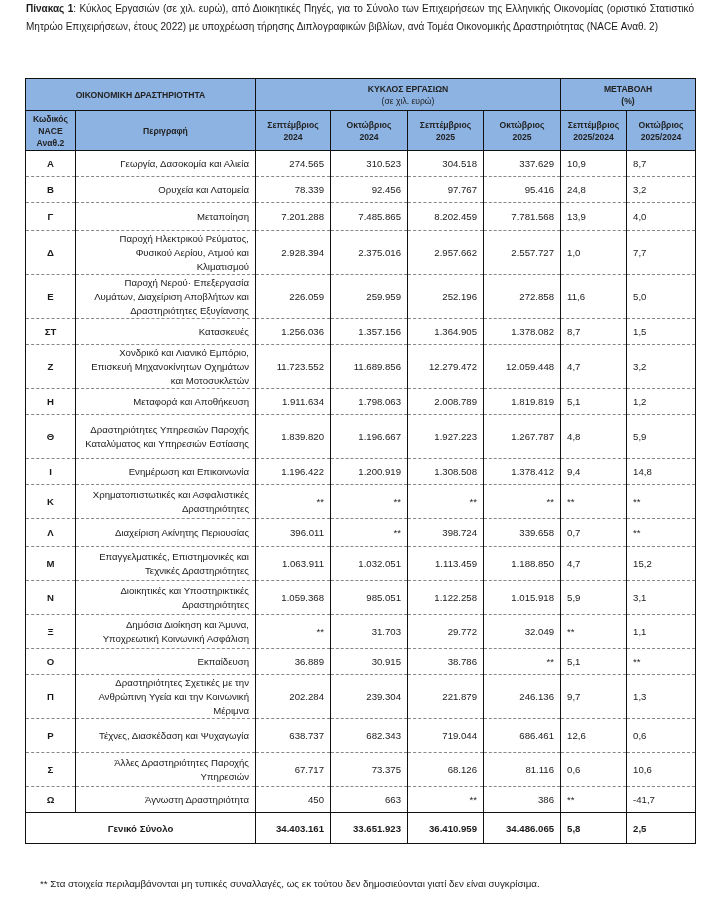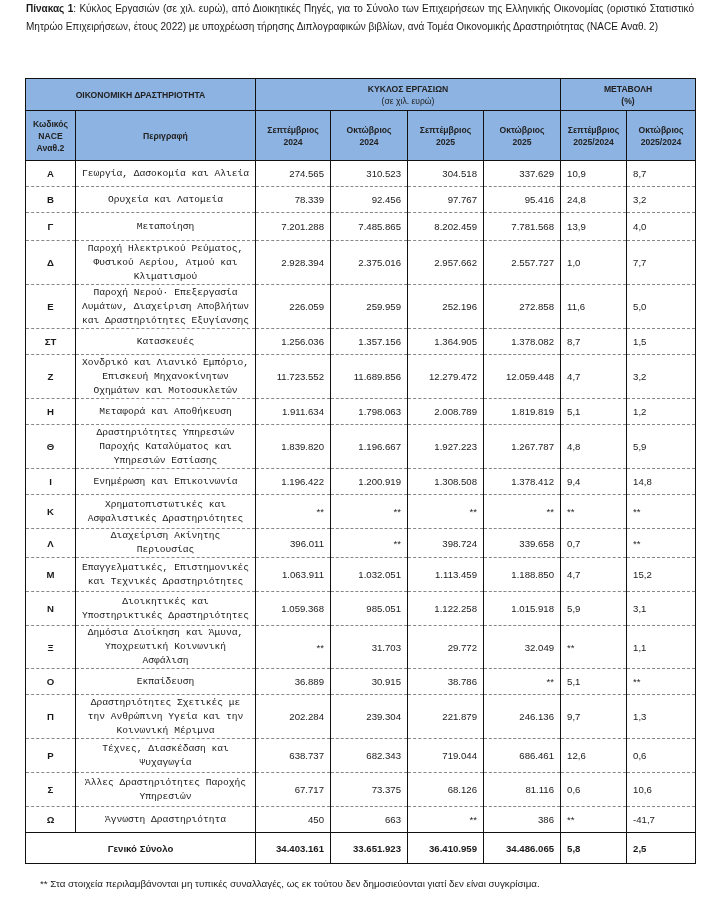--- a/index.html
+++ b/index.html
@@ -6,21 +6,21 @@
   body { width:714px; height:905px; position:relative; overflow:hidden; font-family:"Liberation Sans", sans-serif; color:#1a1a1a; }
   .caption { position:absolute; left:26px; top:0; width:668px; font-size:10px; line-height:18px; text-align:justify; }
   .caption b { font-weight:bold; }
   table.t { position:absolute; left:25px; top:78px; width:670px; border-collapse:collapse; table-layout:fixed; font-size:9.6px; }
   table.t td, table.t th { border-left:1.5px solid #111; border-right:1.5px solid #111; padding:0 6px; }
   table.t th { background:#8db3e2; font-weight:bold; text-align:center; font-size:8.6px; line-height:12px; border:1.5px solid #111; color:#222; }
   table.t tbody td { border-bottom:1.5px dashed #888; }
   table.t tbody tr:last-child td { border-bottom:1.5px solid #111; }
   table.t tr.total td { border-top:1.5px solid #111; border-bottom:1.5px solid #111; font-weight:bold; height:30px; }
   td.code { text-align:center; font-weight:bold; }
-  td.desc { text-align:center; line-height:14px; padding:3px 6px;font-family:Liberation Mono, monospace; }
+  td.desc { text-align:right; line-height:14px; padding:3px 6px; }
   td.num { text-align:right; padding-right:8px; }
   td.pct { text-align:left; padding-right:18px; }
   td.totlabel { text-align:center; }
   .footnote { position:absolute; left:40px; top:878px; font-size:9.8px; }
 </style>
 </head>
 <body>
 
 <div class="caption"><b>Πίνακας 1</b><span>: Κύκλος Εργασιών (σε χιλ. ευρώ), από Διοικητικές Πηγές, για το Σύνολο των Επιχειρήσεων της Ελληνικής Οικονομίας (οριστικό Στατιστικό Μητρώο Επιχειρήσεων, έτους 2022) με υποχρέωση τήρησης Διπλογραφικών βιβλίων, ανά Τομέα Οικονομικής Δραστηριότητας (NACE Αναθ. 2)</span></div>
 
@@ -34,21 +34,21 @@
       <col style="width:77px">
       <col style="width:66px">
       <col style="width:69px">
   </colgroup>
   <thead>
     <tr style="height:32px">
       <th colspan="2">ΟΙΚΟΝΟΜΙΚΗ ΔΡΑΣΤΗΡΙΟΤΗΤΑ</th>
       <th colspan="4"><span>ΚΥΚΛΟΣ ΕΡΓΑΣΙΩΝ</span><br><span style="font-weight:normal">(σε χιλ. ευρώ)</span></th>
       <th colspan="2"><span>ΜΕΤΑΒΟΛΗ</span><br><span>(%)</span></th>
     </tr>
-    <tr style="height:50px">
+    <tr style="height:40px">
       <th><span>Κωδικός</span><br><span>NACE</span><br><span>Αναθ.2</span></th>
       <th>Περιγραφή</th>
       <th><span>Σεπτέμβριος</span><br><span>2024</span></th>
       <th><span>Οκτώβριος</span><br><span>2024</span></th>
       <th><span>Σεπτέμβριος</span><br><span>2025</span></th>
       <th><span>Οκτώβριος</span><br><span>2025</span></th>
       <th><span>Σεπτέμβριος</span><br><span>2025/2024</span></th>
       <th><span>Οκτώβριος</span><br><span>2025/2024</span></th>
     </tr>
   </thead>

